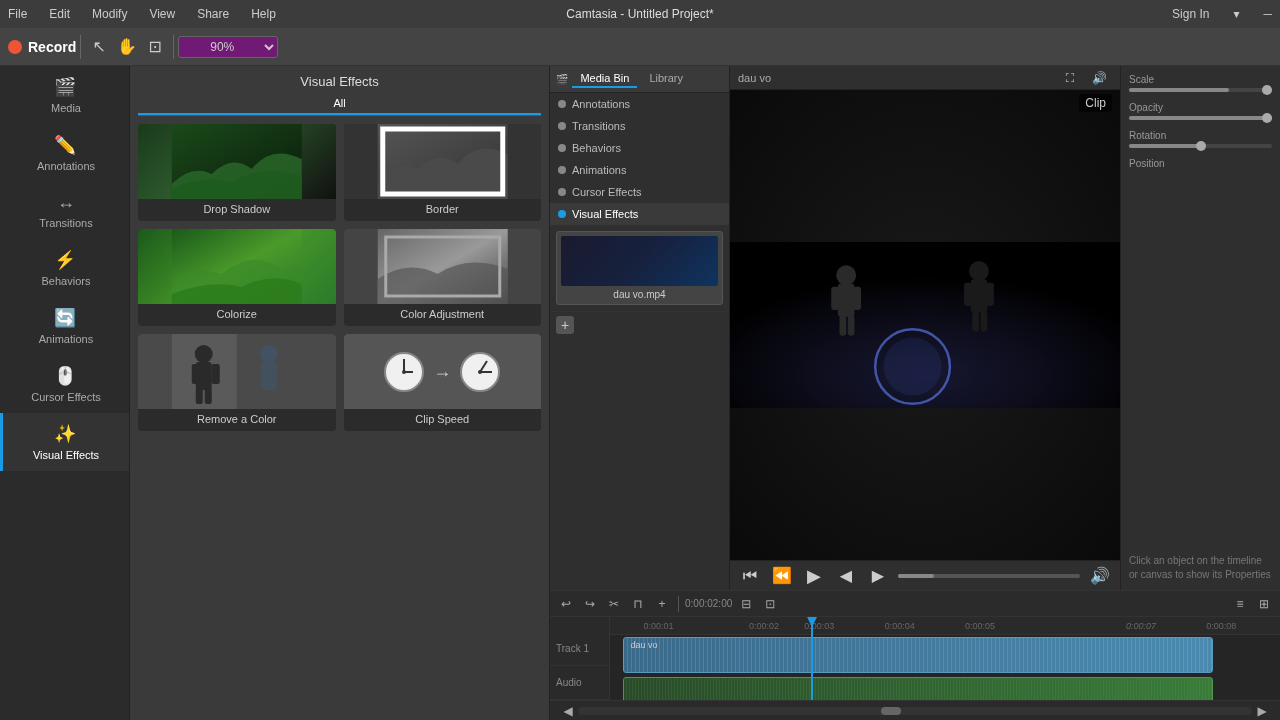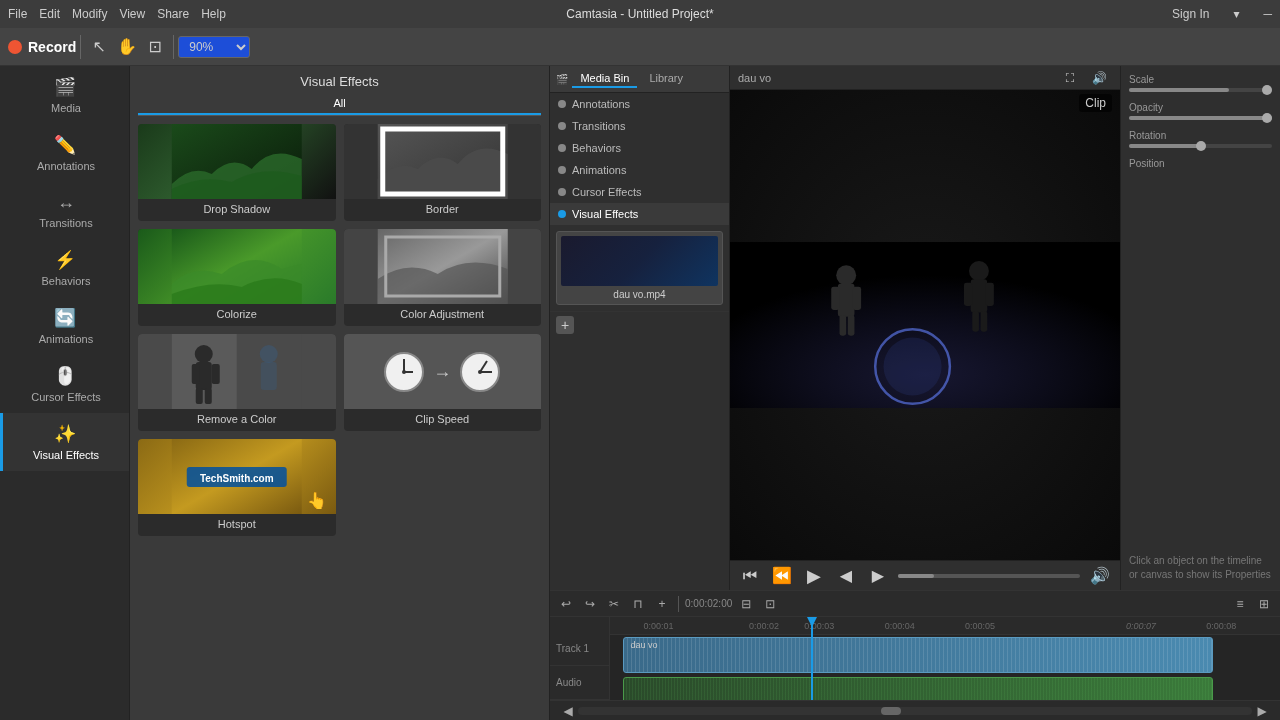--- a/index.html
+++ b/index.html
@@ -4,21 +4,21 @@
   <style>
     * { margin: 0; padding: 0; box-sizing: border-box; }
     body { width: 1280px; height: 720px; overflow: hidden; font-family: 'Segoe UI', Arial, sans-serif; background: #2b2b2b; }
 
     
     #menu-bar {
       display: flex; align-items: center; justify-content: space-between;
       background: #3c3c3c; height: 28px; padding: 0 8px;
       color: #ccc; font-size: 12px;
     }
-    #menu-bar .menu-items { display: flex; gap: 12px; }
+    #menu-bar .menu-items { display: flex; gap: 22px; }
     #menu-bar .menu-items span { cursor: pointer; }
     #menu-bar .title { position: absolute; left: 50%; transform: translateX(-50%); color: #ddd; font-size: 12px; }
     #menu-bar .right-controls { display: flex; align-items: center; gap: 24px; font-size: 12px; color: #ccc; }
 
     
     #toolbar {
       display: flex; align-items: center;
       background: #444; height: 38px; padding: 0 8px; gap: 0;
       border-bottom: 1px solid #333;
     }
@@ -27,22 +27,22 @@
       background: none; border: none; color: #fff; font-size: 14px; font-weight: bold; cursor: pointer;
     }
     #record-dot { width: 14px; height: 14px; border-radius: 50%; background: #e53; display: inline-block; }
     #toolbar-sep { width: 1px; height: 24px; background: #666; margin: 0 4px; }
     .tool-btn {
       width: 28px; height: 28px; background: none; border: none; color: #ccc;
       cursor: pointer; display: flex; align-items: center; justify-content: center;
       font-size: 16px; border-radius: 3px;
     }
     #zoom-select {
-      background: #1d4ed8; border: 1px solid #666; color: #ccc; font-size: 12px;
-      padding: 2px 6px; border-radius: 3px; width: 72px; cursor: pointer;
+      background: #701a75; border: 1px solid #666; color: #ccc; font-size: 12px;
+      padding: 2px 6px; border-radius: 3px; width: 100px; cursor: pointer; text-align: center;
     }
 
     
     #main-layout { display: flex; height: calc(720px - 28px - 38px); }
 
     
     #left-sidebar {
       width: 130px; background: #2b2b2b; display: flex; flex-direction: column;
       border-right: 1px solid #222; flex-shrink: 0;
     }
@@ -431,38 +431,20 @@
           <svg width="42" height="42" viewBox="0 0 42 42">
             <circle cx="21" cy="21" r="19" fill="#f0f0f0" stroke="#888" stroke-width="2"></circle>
             <line x1="21" y1="21" x2="28" y2="10" stroke="#333" stroke-width="2"></line>
             <line x1="21" y1="21" x2="33" y2="21" stroke="#333" stroke-width="2"></line>
             <circle cx="21" cy="21" r="2" fill="#333"></circle>
           </svg>
         </div>
         <div class="effect-label">Clip Speed</div>
       </div>
 
-      <div class="effect-card">
-        <div class="effect-thumb" style="background:linear-gradient(135deg,#8b6a14,#c49a20,#7a5a10); position:relative; display:flex; align-items:center; justify-content:center;">
-          <svg width="100%" height="75" viewBox="0 0 130 75">
-            <defs>
-                <linearGradient id="g5" x1="0%" y1="0%" x2="100%" y2="100%">
-              <stop offset="0%" style="stop-color:#8b6a14"></stop>
-              <stop offset="50%" style="stop-color:#c49a20"></stop>
-              <stop offset="100%" style="stop-color:#7a5a10"></stop>
-            </linearGradient>
-              </defs>
-            <rect width="130" height="75" fill="url(#g5)"></rect>
-            <rect x="15" y="28" width="100" height="20" rx="3" fill="rgba(0,80,160,0.85)"></rect>
-            <text x="65" y="43" text-anchor="middle" fill="#fff" font-size="10" font-weight="bold" font-family="Arial">TechSmith.com</text>
-          </svg>
-          <div style="position:absolute;bottom:4px;right:8px;font-size:16px;cursor:default;">👆</div>
-        </div>
-        <div class="effect-label">Hotspot</div>
-      </div>
 
     </div>
   </div>
 
   <div id="right-area">
 
     <div id="preview-area">
 
       <div id="media-panel">
         <div id="media-panel-header">

